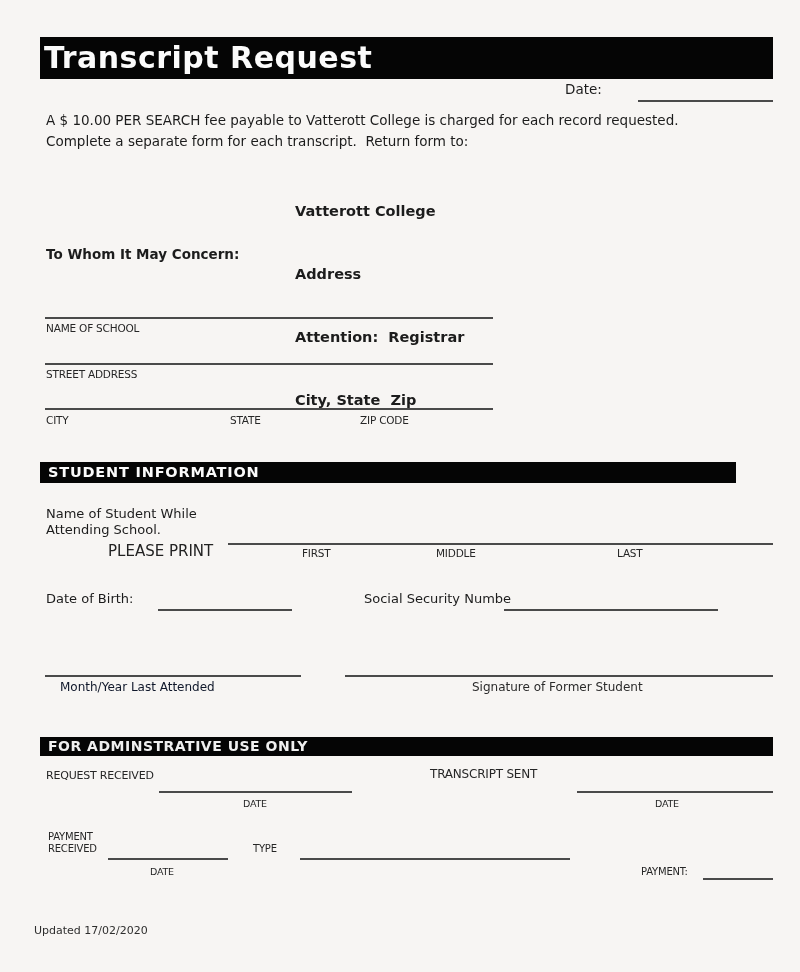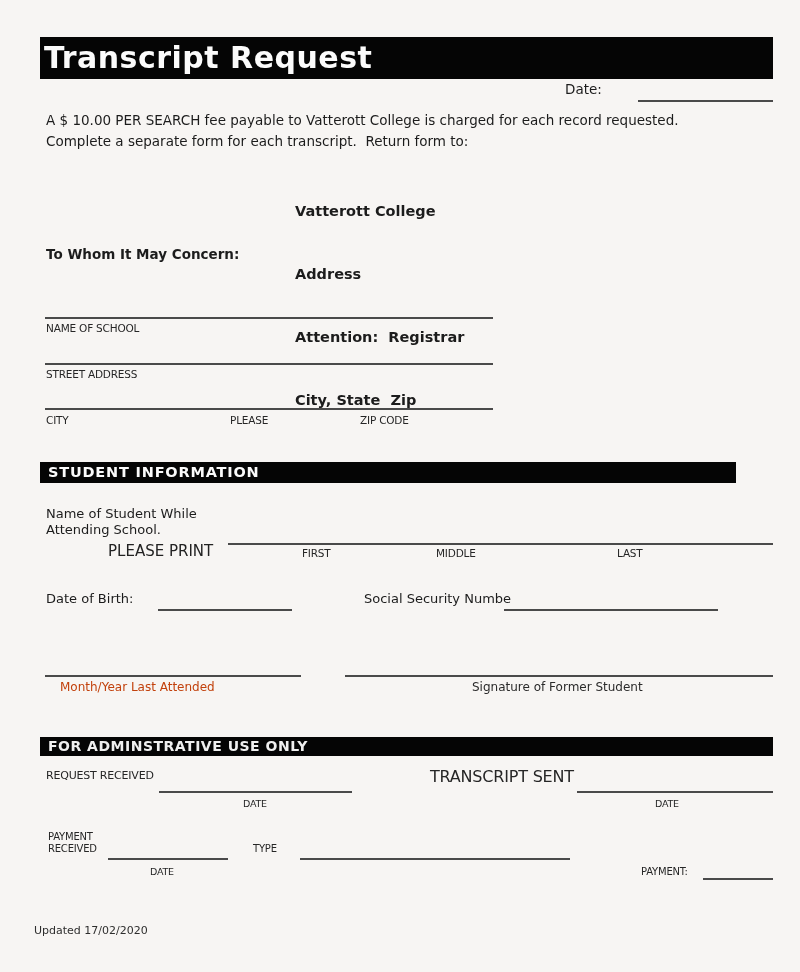--- a/index.html
+++ b/index.html
@@ -50,31 +50,31 @@
   .first-lbl  { left:302px; top:547px; }
   .middle-lbl { left:436px; top:547px; }
   .last-lbl   { left:617px; top:547px; }
 
   .dob-lbl  { left:46px;  top:591px; font-size:13px; }
   .line-dob { left:158px; top:609px; width:134px; }
   .ssn-lbl  { left:364px; top:591px; font-size:13px; }
   .line-ssn { left:504px; top:609px; width:214px; }
 
   .line-month { left:45px;  top:675px; width:256px; }
-  .month-lbl  { left:60px;  top:680px; font-size:12px; color:#c2410c; white-space:pre; position:absolute; }
+  .month-lbl  { left:60px;  top:680px; font-size:12px; color:#0f172a; white-space:pre; position:absolute; }
   .line-sig   { left:345px; top:675px; width:428px; }
   .sig-lbl    { left:472px; top:680px; font-size:12px; color:#2b2b2b; white-space:pre; position:absolute; }
 
   .admin-bar { left:40px; top:737px; width:733px; height:19px; }
   .admin-bar span { display:block; padding-left:8px; line-height:19px; font-size:14px; letter-spacing:.5px; color:#efefef; }
 
   .req-lbl   { left:46px;  top:769px; font-size:11px; }
   .line-req  { left:159px; top:791px; width:193px; }
   .req-date  { left:243px; top:798px; font-size:9.5px; }
-  .sent-lbl  { left:430px; top:767px; font-size:16px;text-align:center; }
+  .sent-lbl  { left:430px; top:767px; font-size:12px;text-align:center; }
   .line-sent { left:577px; top:791px; width:196px; }
   .sent-date { left:655px; top:798px; font-size:9.5px; }
 
   .pay-l1    { left:48px;  top:831px; font-size:10px; }
   .pay-l2    { left:48px;  top:843px; font-size:10px; }
   .line-pay  { left:108px; top:858px; width:120px; }
   .pay-date  { left:150px; top:866px; font-size:9.5px; }
   .type-lbl  { left:253px; top:843px; font-size:10px; }
   .line-type { left:300px; top:858px; width:270px; }
   .init-lbl  { left:641px; top:866px; font-size:10px; }
@@ -107,21 +107,21 @@
   <div class="abs salutation">To Whom It May Concern:</div>
 
   <div class="rule line-school"></div>
   <div class="lbl school-lbl">NAME OF SCHOOL</div>
 
   <div class="rule line-street"></div>
   <div class="lbl street-lbl">STREET ADDRESS</div>
 
   <div class="rule line-city"></div>
   <div class="lbl city-lbl">CITY</div>
-  <div class="lbl state-lbl">PLEASE</div>
+  <div class="lbl state-lbl">STATE</div>
   <div class="lbl zip-lbl">ZIP CODE</div>
 
   <div class="bar student-bar">
     <span>STUDENT INFORMATION</span>
   </div>
 
   <div class="abs name-l1">Name of Student While</div>
   <div class="abs name-l2">Attending School.</div>
   <div class="abs please-print">PLEASE PRINT</div>
   <div class="rule line-name"></div>

